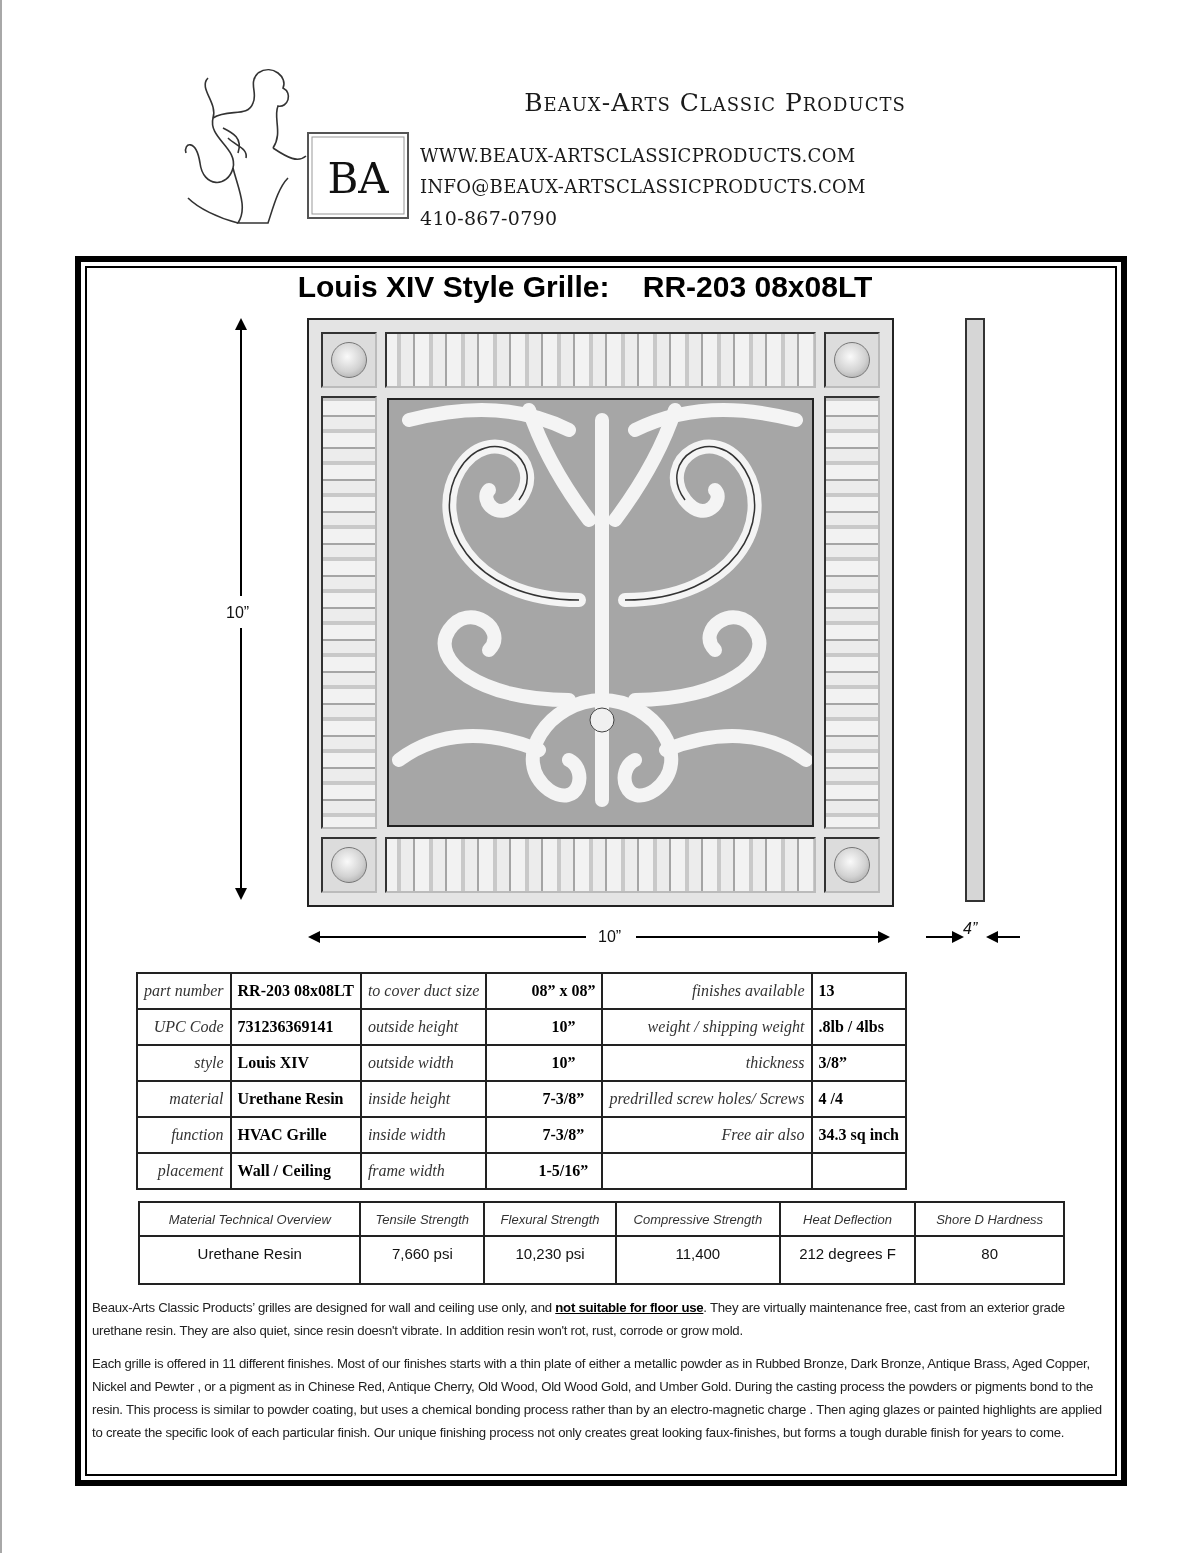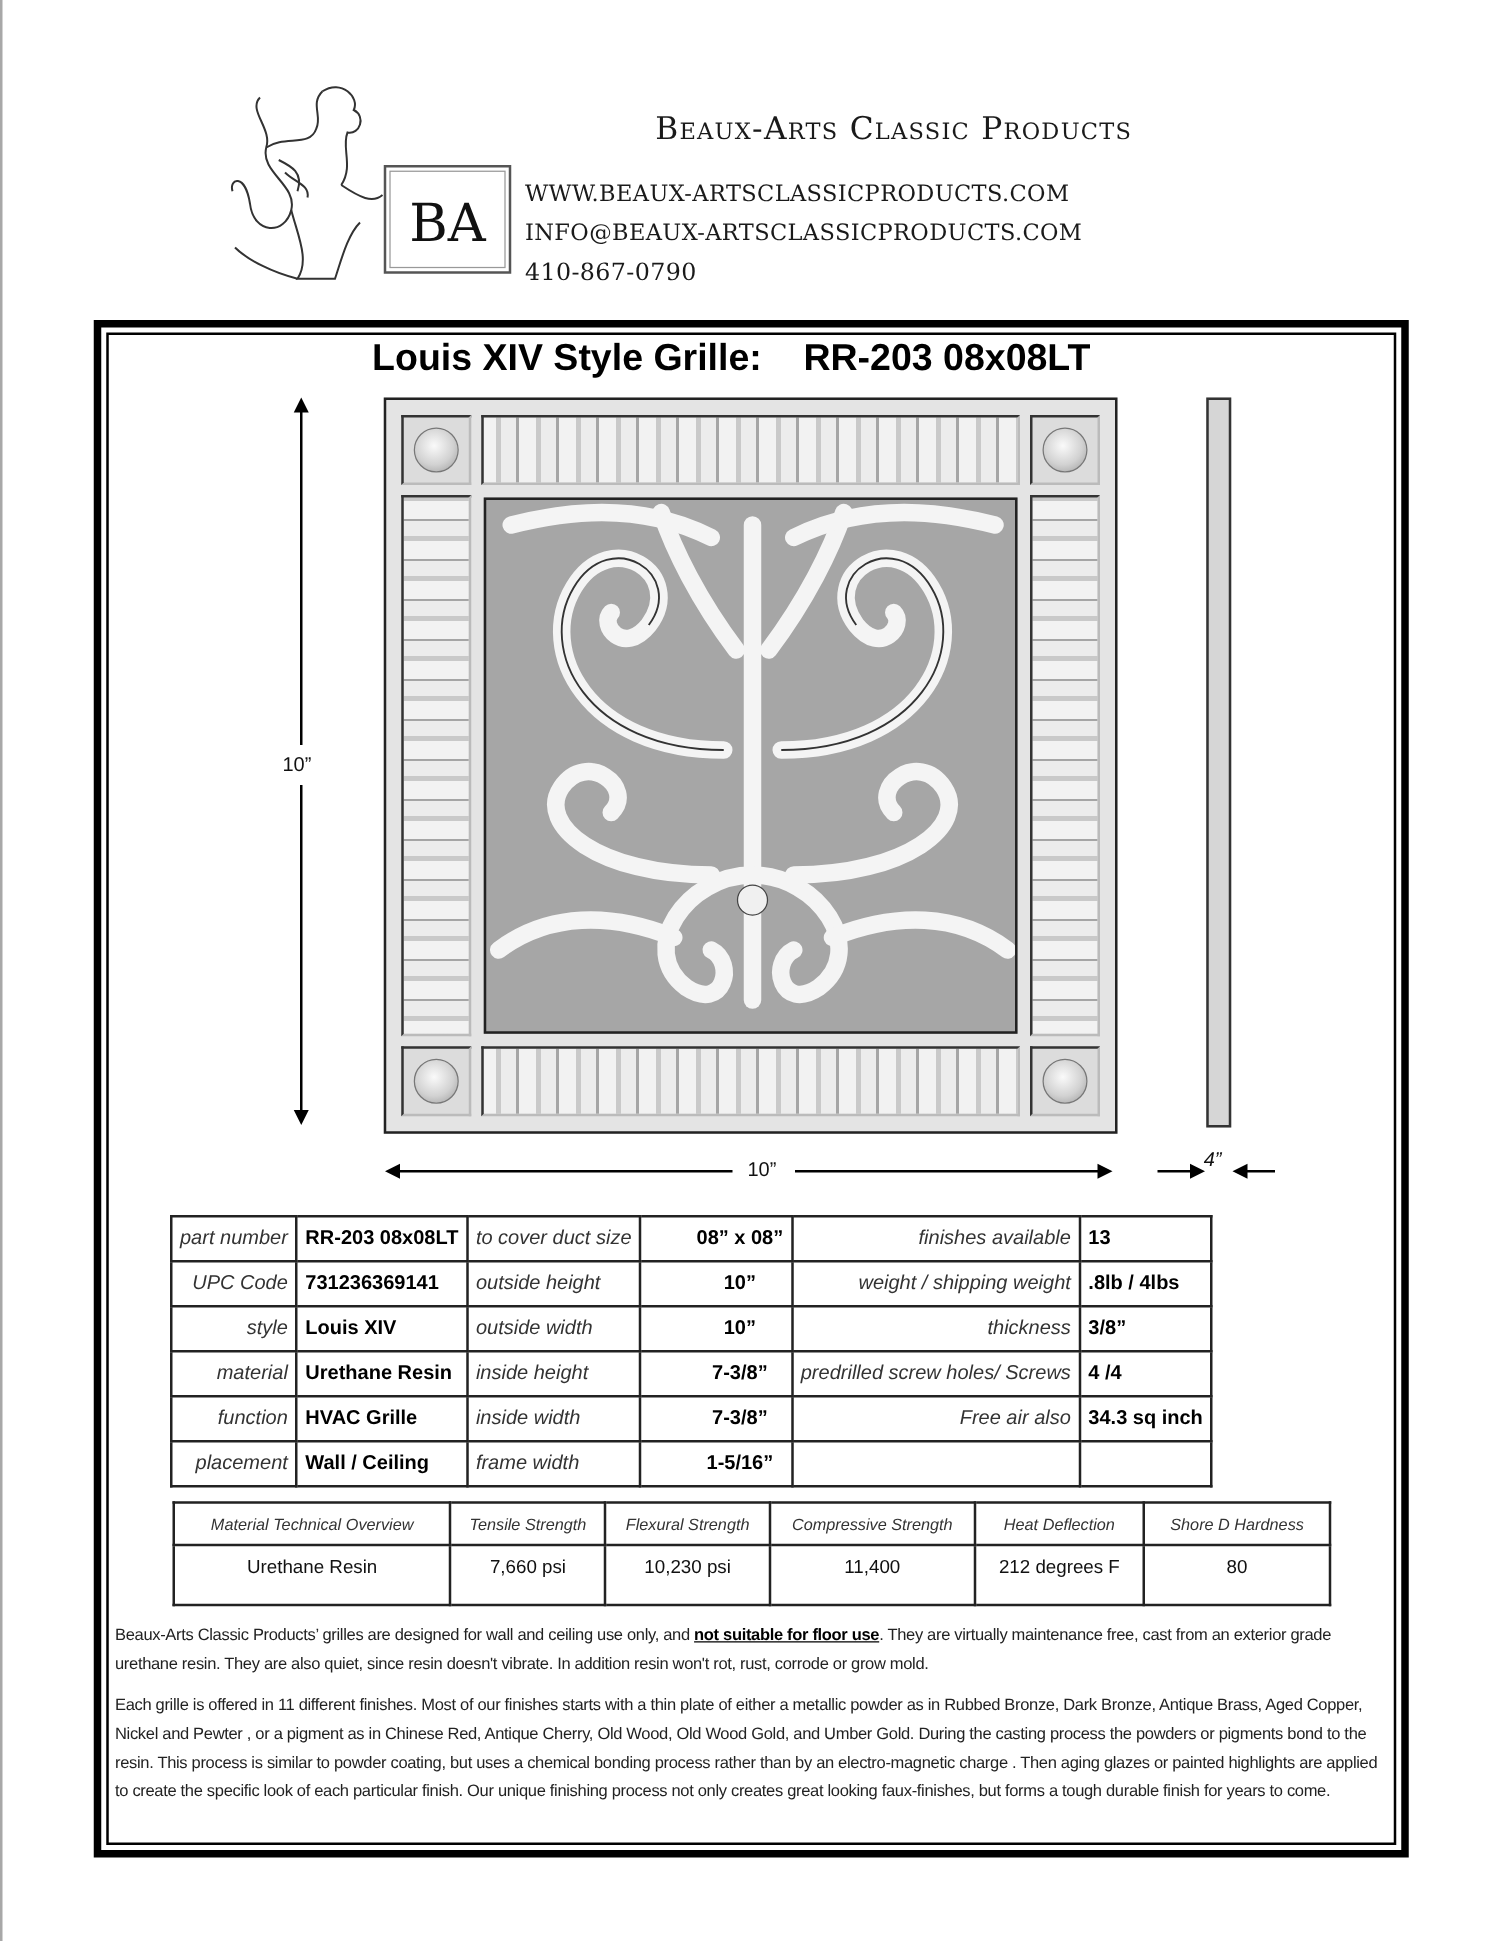--- a/index.html
+++ b/index.html
@@ -45,21 +45,21 @@
               border-left: 6px solid transparent; border-right: 6px solid transparent; border-bottom: 12px solid #000; }
   .arrow-down { position: absolute; left: 235px; top: 888px; width: 0; height: 0;
                 border-left: 6px solid transparent; border-right: 6px solid transparent; border-top: 12px solid #000; }
   .dim-label { position: absolute; font-family: "Liberation Sans", sans-serif; font-size: 16px; color: #111; }
   .dim-h-line { position: absolute; top: 936px; height: 2px; background: #000; }
   .arrow-left { position: absolute; top: 931px; width: 0; height: 0; border-top: 6px solid transparent; border-bottom: 6px solid transparent; border-right: 12px solid #000; }
   .arrow-right { position: absolute; top: 931px; width: 0; height: 0; border-top: 6px solid transparent; border-bottom: 6px solid transparent; border-left: 12px solid #000; }
 
   
   .spec { position: absolute; left: 136px; top: 972px; width: 765px; border-collapse: collapse;
-          font-family: Liberation Sans, sans-serif; font-size: 16px; }
+          font-family: Liberation Serif, serif; font-size: 16px; }
   .spec td { border: 2px solid #222; height: 36px; padding: 0 6px; white-space: nowrap; }
   .spec .lbl { font-style: italic; color: #333; text-align: right; }
   .spec .lbl-l { font-style: italic; color: #333; text-align: left; }
   .spec .val { font-weight: bold; color: #000; }
   .spec .val-c { font-weight: bold; color: #000; text-align: center; padding-left: 44px; }
 
   
   .mat { position: absolute; left: 138px; top: 1201px; width: 927px; border-collapse: collapse;
          font-family: "Liberation Sans", sans-serif; }
   .mat th { border: 2px solid #222; height: 34px; font-weight: normal; font-style: italic; font-size: 13px; color: #333; text-align: center; padding: 0 3px; white-space: nowrap; }

